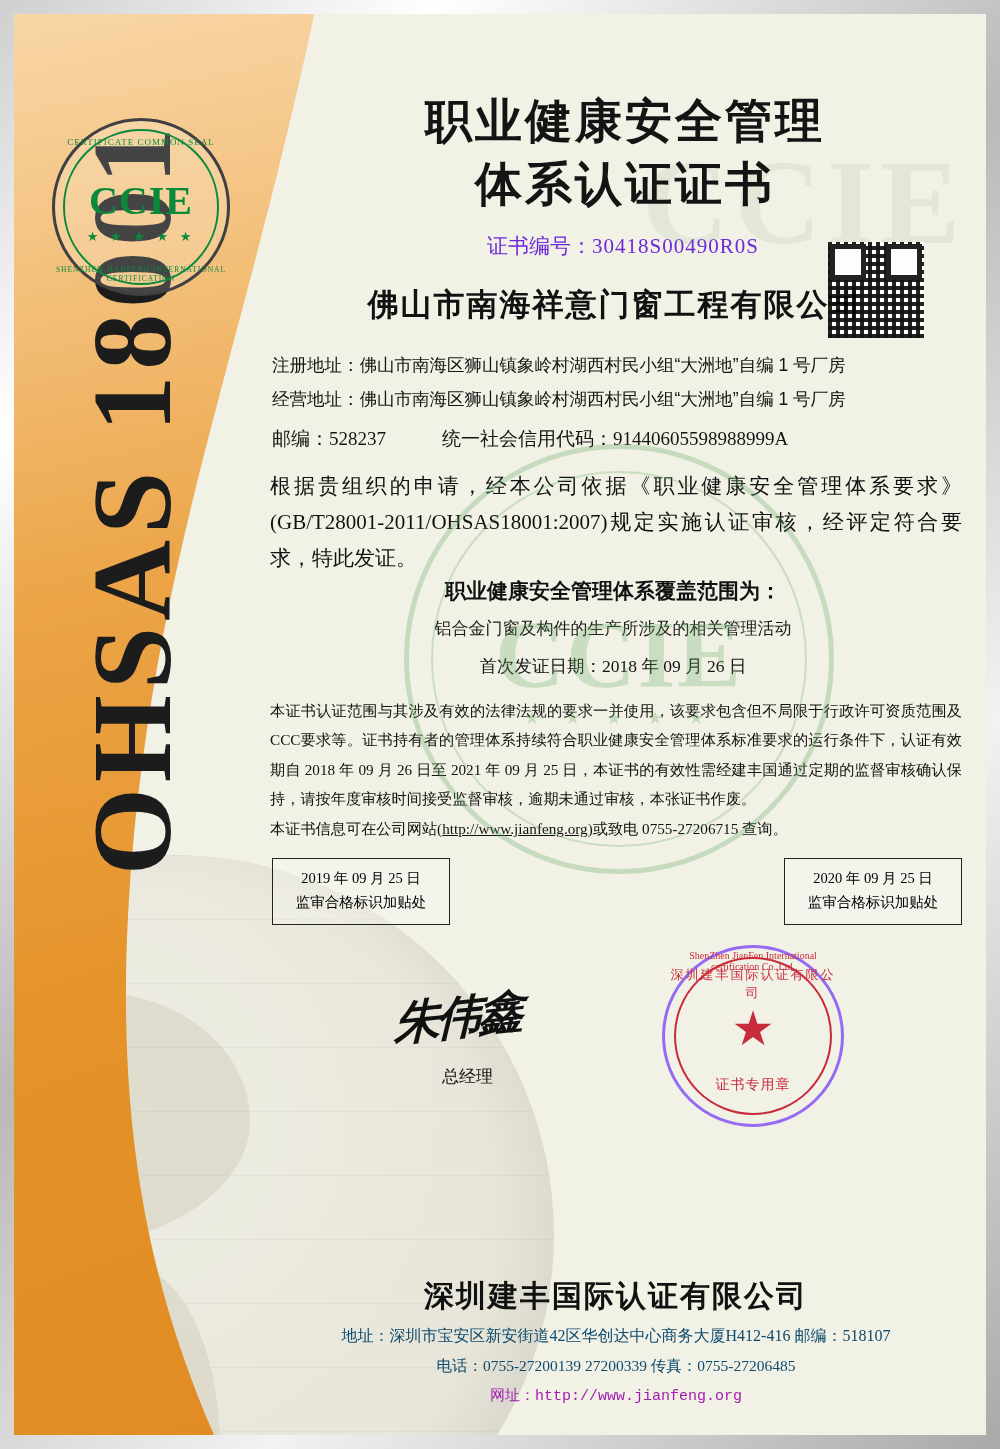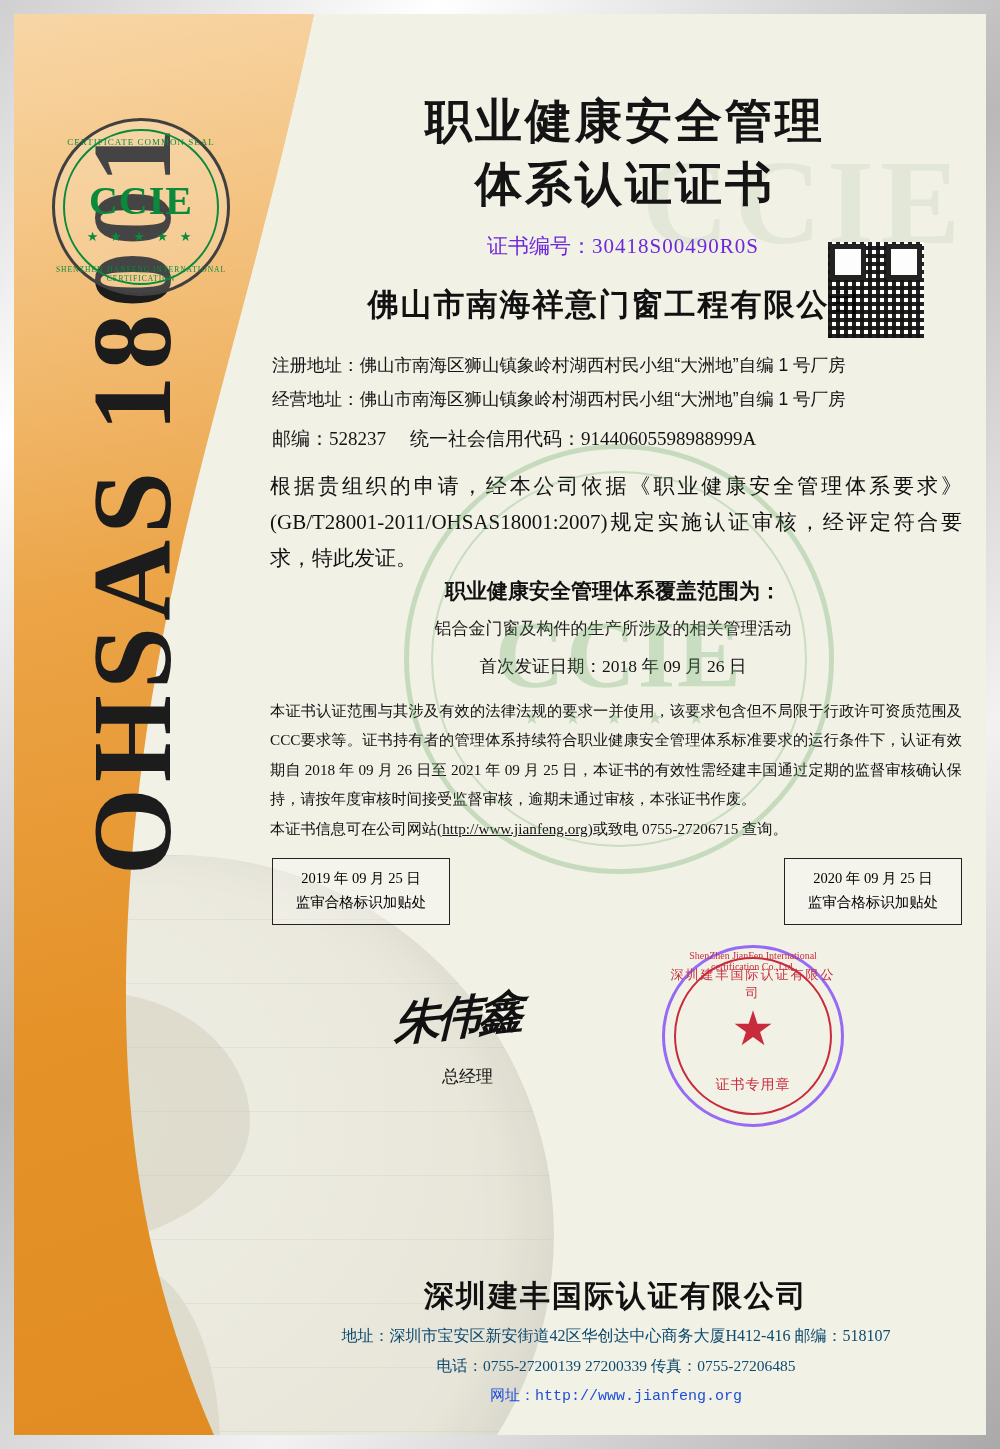--- a/index.html
+++ b/index.html
@@ -271,21 +271,21 @@
     line-height: 1.95;
   }
   .addr-block .lbl { }
   .code-row {
     margin-top: 10px;
     padding-left: 8px;
     font-family: "Liberation Serif", serif;
     font-size: 19px;
     color: #141414;
     display: flex;
-    gap: 24px;
+    gap: 56px;
   }
   .para {
     margin-top: 16px;
     padding-left: 6px;
     padding-right: 24px;
     font-family: "Liberation Serif", serif;
     font-size: 21px;
     line-height: 1.72;
     color: #111;
     text-align: justify;
@@ -445,21 +445,21 @@
     margin-top: 9px;
     font-family: "Liberation Serif", serif;
     font-size: 16px;
     color: #0c4a6e;
   }
   .foot-line.small { font-size: 15.5px; }
   .foot-url {
     margin-top: 9px;
     font-family: "Liberation Mono", monospace;
     font-size: 15px;
-    color: #1d4ed8;
+    color: #a21caf;
   }
 </style>
 </head>
 <body>
 
 <div class="page">
   <div class="frame-outer"></div>
   <div class="frame-inner">
 
     <div class="globe">

